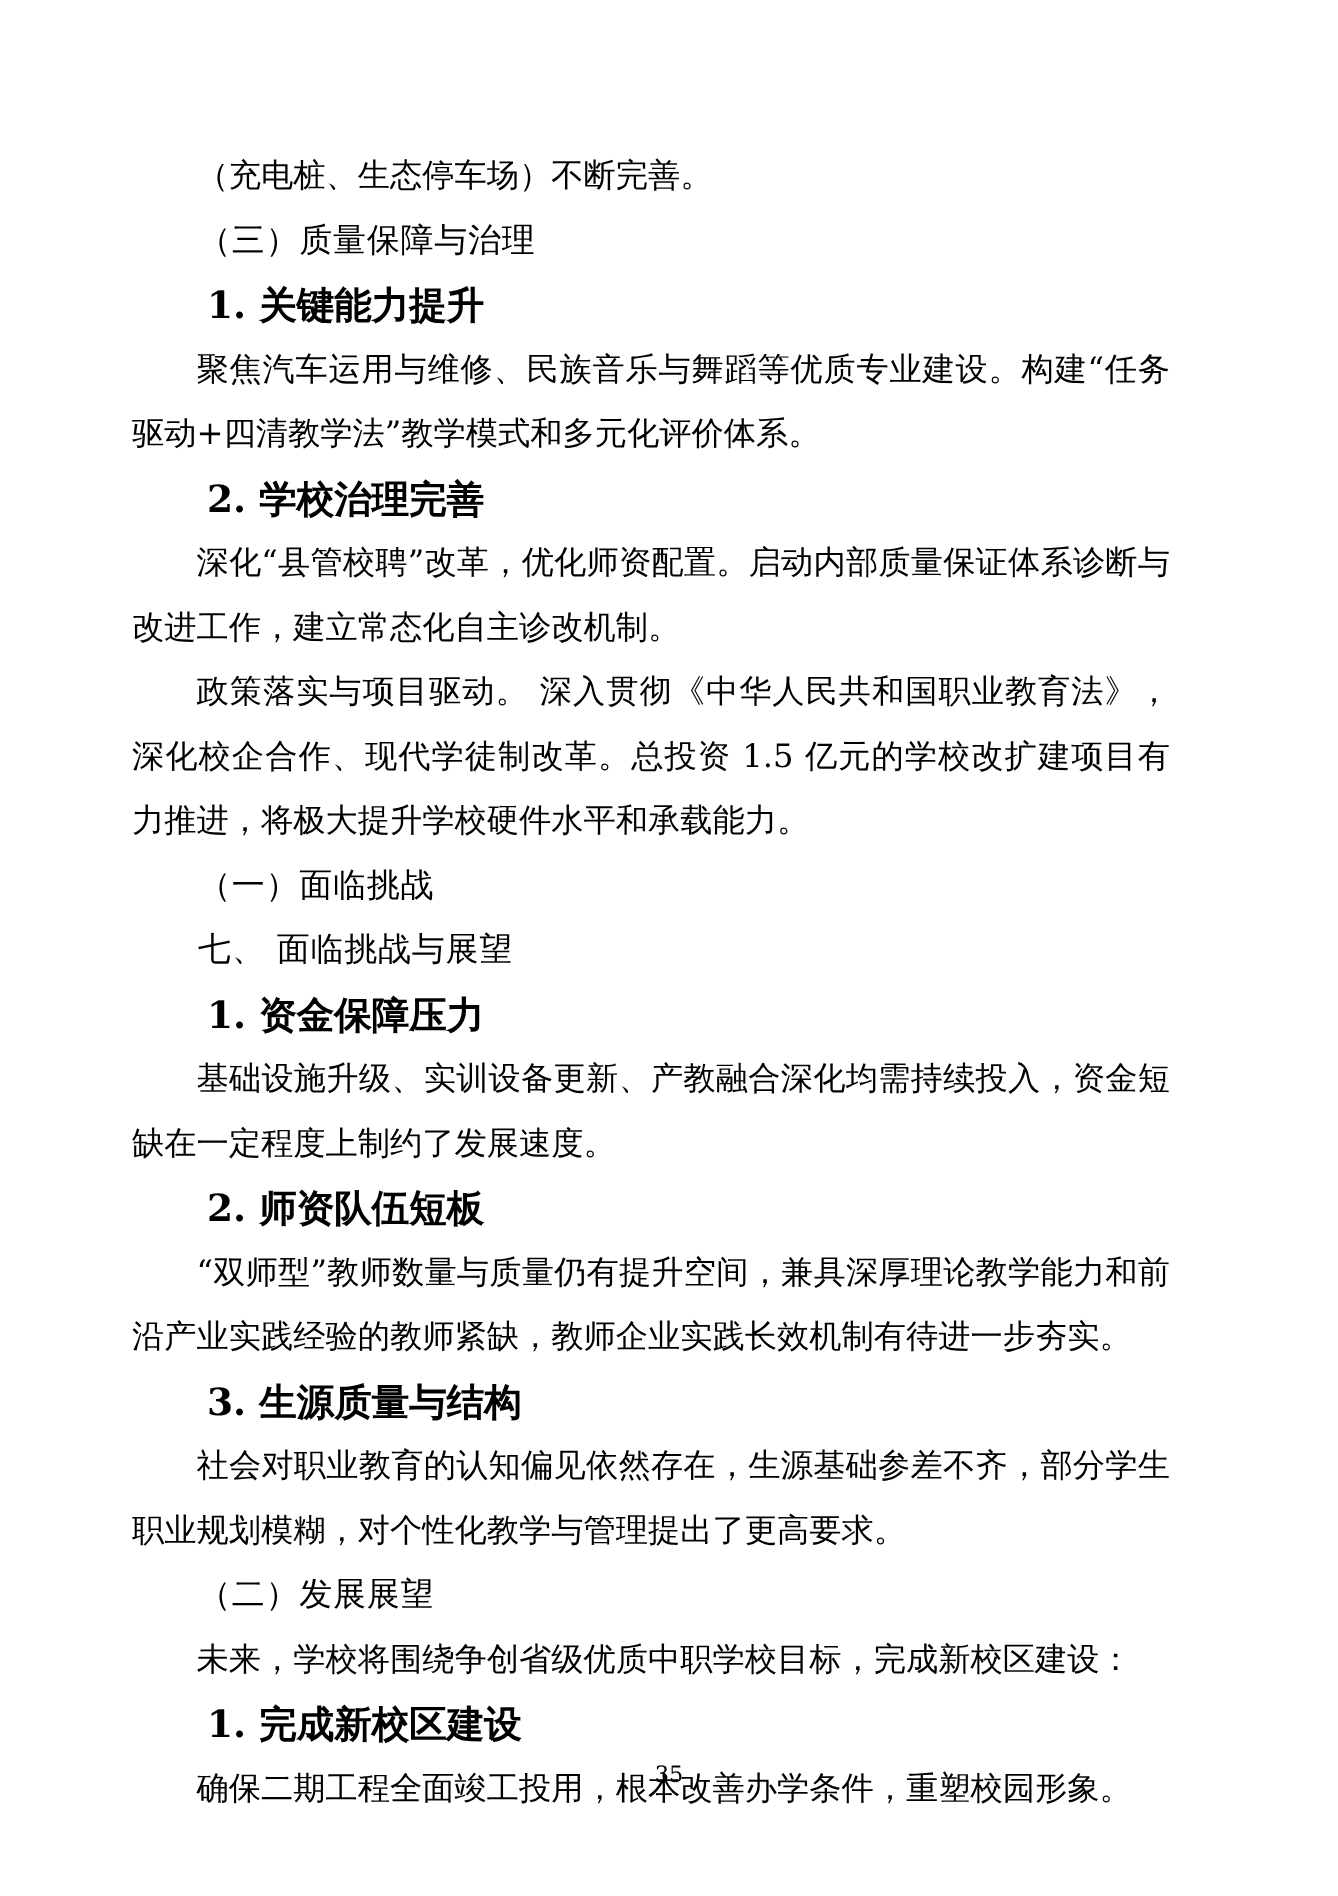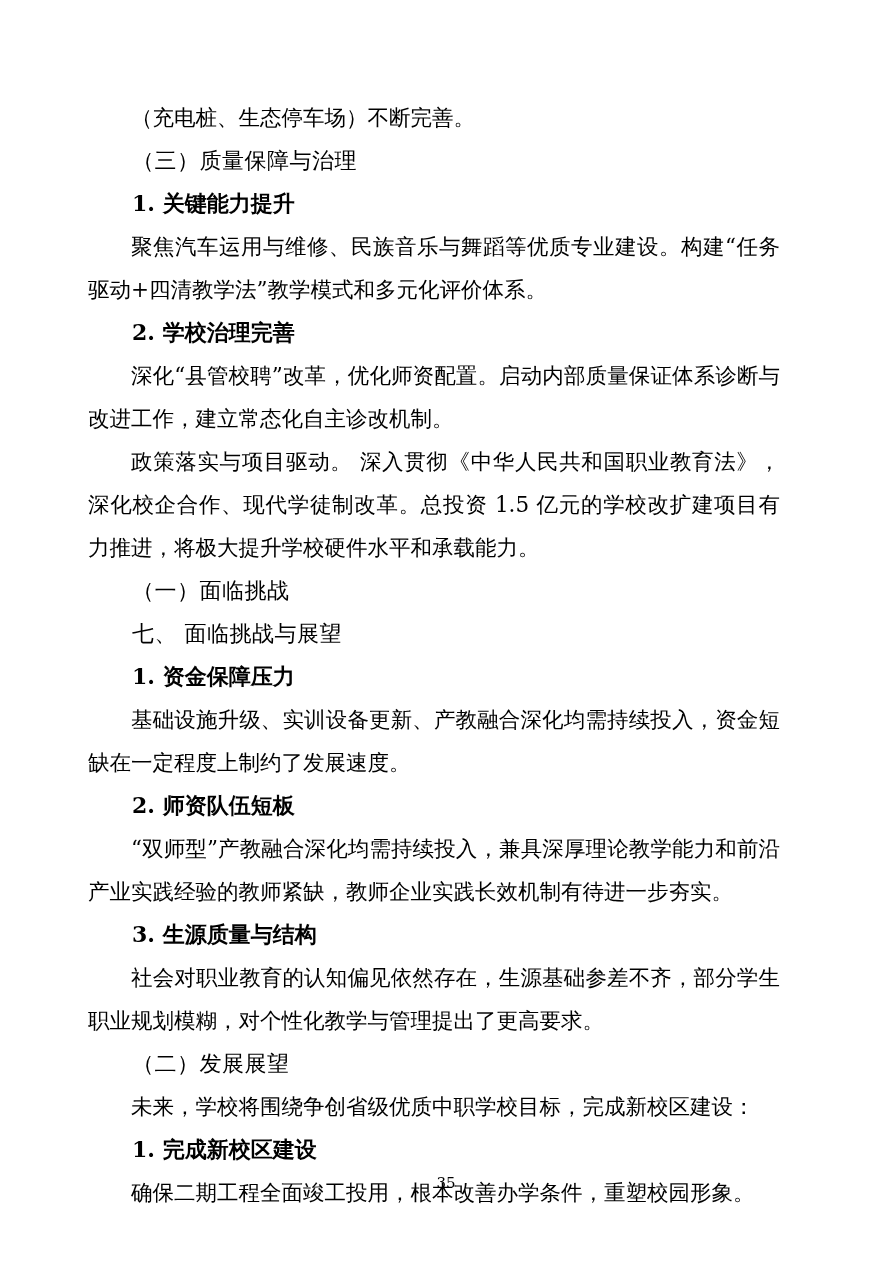--- a/index.html
+++ b/index.html
@@ -36,21 +36,21 @@
   }
   .heading-1 {
     margin: 0;
     font-size: 22px;
     font-weight: 400;
     text-indent: 2em;
     letter-spacing: 0.5px;
   }
   .heading-2 {
     margin: 0;
-    font-size: 22px;
+    font-size: 25px;
     font-weight: 700;
     text-indent: 2em;
   }
   .page-number {
     position: absolute;
     left: 0;
     right: 0;
     bottom: 72px;
     text-align: center;
     font-size: 15px;
@@ -69,21 +69,21 @@
     <p class="heading-2">1. 关键能力提升</p>
     <p class="para">聚焦汽车运用与维修、民族音乐与舞蹈等优质专业建设。构建“任务驱动+四清教学法”教学模式和多元化评价体系。</p>
     <p class="heading-2">2. 学校治理完善</p>
     <p class="para">深化“县管校聘”改革，优化师资配置。启动内部质量保证体系诊断与改进工作，建立常态化自主诊改机制。</p>
     <p class="para">政策落实与项目驱动。 深入贯彻《中华人民共和国职业教育法》，深化校企合作、现代学徒制改革。总投资 1.5 亿元的学校改扩建项目有力推进，将极大提升学校硬件水平和承载能力。</p>
     <p class="heading-1">（一）面临挑战</p>
     <p class="heading-1">七、 面临挑战与展望</p>
     <p class="heading-2">1. 资金保障压力</p>
     <p class="para">基础设施升级、实训设备更新、产教融合深化均需持续投入，资金短缺在一定程度上制约了发展速度。</p>
     <p class="heading-2">2. 师资队伍短板</p>
-    <p class="para">“双师型”产教融合深化均需持续投入，兼具深厚理论教学能力和前沿产业实践经验的教师紧缺，教师企业实践长效机制有待进一步夯实。</p>
+    <p class="para">“双师型”教师数量与质量仍有提升空间，兼具深厚理论教学能力和前沿产业实践经验的教师紧缺，教师企业实践长效机制有待进一步夯实。</p>
     <p class="heading-2">3. 生源质量与结构</p>
     <p class="para">社会对职业教育的认知偏见依然存在，生源基础参差不齐，部分学生职业规划模糊，对个性化教学与管理提出了更高要求。</p>
     <p class="heading-1">（二）发展展望</p>
     <p class="para">未来，学校将围绕争创省级优质中职学校目标，完成新校区建设：</p>
     <p class="heading-2">1. 完成新校区建设</p>
     <p class="para">确保二期工程全面竣工投用，根本改善办学条件，重塑校园形象。</p>
 
   </div>
 </div>
 

